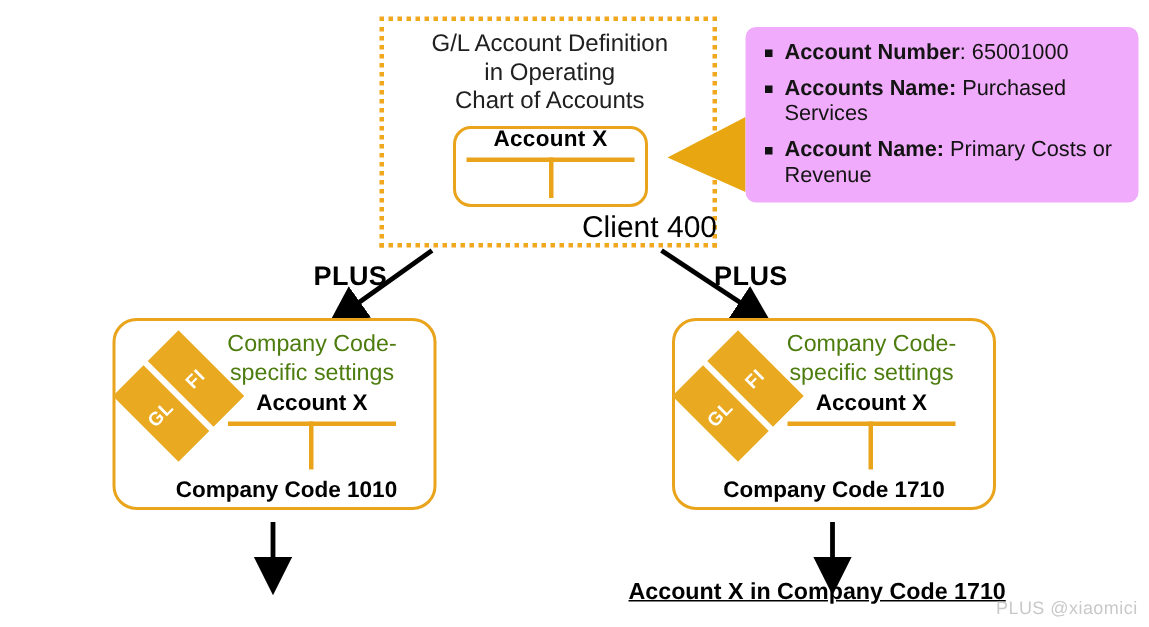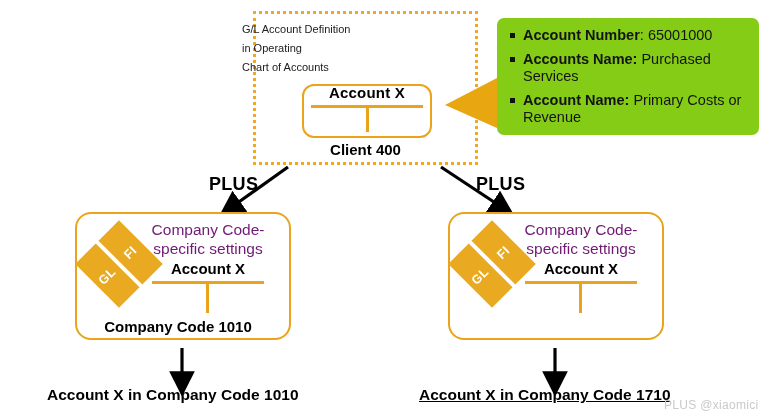--- a/index.html
+++ b/index.html
@@ -28,24 +28,25 @@
     left: 253px;
     top: 11px;
     width: 225px;
     height: 154px;
     border: 3px dotted #F0A81E;
     box-sizing: border-box;
     background: #ffffff;
   }
   .gl-title {
     position: absolute;
-    left: 242px;
+    left: 254px;
     top: 20px;
     width: 225px;
-    font-size: 11px;
+    text-align: center;
+    font-size: 16px;
     line-height: 19px;
     color: #202020;
     white-space: pre-line;
   }
 
   
   .acct-box {
     position: absolute;
     left: 302px;
     top: 84px;
@@ -75,34 +76,34 @@
   .acct-stem {
     position: absolute;
     width: 3px;
     background: #E9A41C;
   }
   .client-label {
     position: absolute;
     left: 253px;
     top: 141px;
     width: 225px;
-    text-align: center;
-    font-size: 15px;
-    font-weight: bold;
+    text-align: right;
+    font-size: 20px;
+    font-weight: normal;
     color: #000;
   }
 
   
   .callout {
     position: absolute;
     left: 497px;
     top: 18px;
     width: 262px;
     height: 117px;
-    background: #84cc16;
+    background: #f0abfc;
     border-radius: 7px;
     box-sizing: border-box;
     padding: 9px 10px 8px 12px;
   }
   .callout ul {
     list-style: none;
     margin: 0;
     padding: 0;
   }
   .callout li {
@@ -138,21 +139,21 @@
   .cc-box.left  { left: 75px;  }
   .cc-box.right { left: 448px; }
 
   .cc-title {
     position: absolute;
     top: 220px;
     width: 150px;
     text-align: center;
     font-size: 15.5px;
     line-height: 19px;
-    color: #701a75;
+    color: #4d7c0f;
     white-space: pre-line;
   }
   .cc-title.left  { left: 133px; }
   .cc-title.right { left: 506px; }
 
   .cc-acct {
     position: absolute;
     top: 260px;
     width: 150px;
     text-align: center;
@@ -165,21 +166,21 @@
 
   .cc-code {
     position: absolute;
     top: 318px;
     width: 216px;
     text-align: center;
     font-size: 15px;
     font-weight: bold;
     color: #000;
   }
-  .cc-code.left  { left: 70px;  }
+  .cc-code.left  { left: 83px;  }
   .cc-code.right { left: 448px; }
 
   
   .diamond {
     position: absolute;
     top: 233px;
     width: 62px;
     height: 62px;
     transform: rotate(45deg);
   }
@@ -328,19 +329,19 @@
     <div class="half bottom">
       <span>GL</span>
     </div>
   </div>
 
   <div class="cc-title right">Company Code-
 specific settings</div>
   <div class="cc-acct right">Account X</div>
   <div class="acct-underline" style="left:525px; top:281px; width:112px;"></div>
   <div class="acct-stem" style="left:579px; top:281px; height:32px;"></div>
-
-  <div class="caption left">Account X in Company Code 1010</div>
+  <div class="cc-code right">Company Code 1710</div>
+
   <div class="caption right">Account X in Company Code 1710</div>
 
   <div class="watermark">PLUS @xiaomici</div>
 
 </div>
 
 </body></html>

